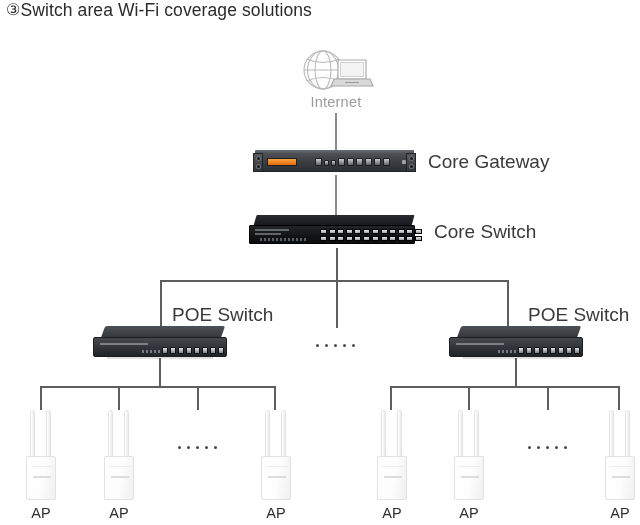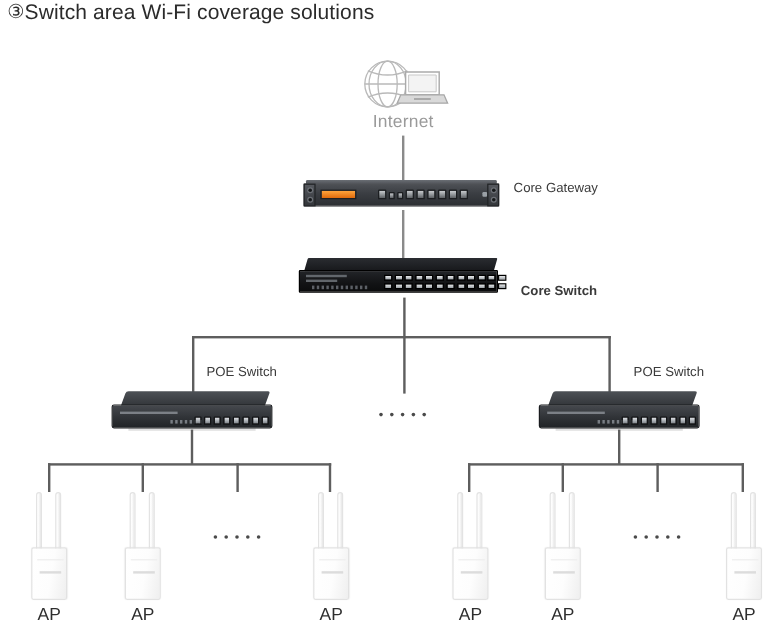--- a/index.html
+++ b/index.html
@@ -30,21 +30,21 @@
     white-space: nowrap;
   }
   .title .circ {
     font-size: 16px;
     vertical-align: 1px;
   }
 
   
   .dev-label {
     position: absolute;
-    font-size: 11px;
+    font-size: 19px;
     color: #3a3a3a;
     white-space: nowrap;
   }
   .ap-label {
     position: absolute;
     font-size: 14.5px;
     color: #2e2e2e;
     white-space: nowrap;
     text-align: center;
   }
@@ -453,21 +453,21 @@
           <u></u>
         <u></u>
           <u></u>
           <u></u>
           <u></u>
           <u></u>
           <u></u>
       </div>
     </div>
   </div>
-  <div class="dev-label" style="left:434px; top:237px;font-weight:bold;">Core Switch</div>
+  <div class="dev-label" style="left:434px; top:221px;">Core Switch</div>
 
   <div class="line-v" style="left:336px; top:248px; height:33px;"></div>
   <div class="line-h" style="left:160px; top:280px; width:349px;"></div>
   <div class="line-v" style="left:160px; top:280px; height:48px;"></div>
   <div class="line-v" style="left:336px; top:280px; height:48px;"></div>
   <div class="line-v" style="left:507px; top:280px; height:48px;"></div>
 
   <div class="dev-label" style="left:172px; top:304px;">POE Switch</div>
   <div class="dev-label" style="left:528px; top:304px;">POE Switch</div>
 

